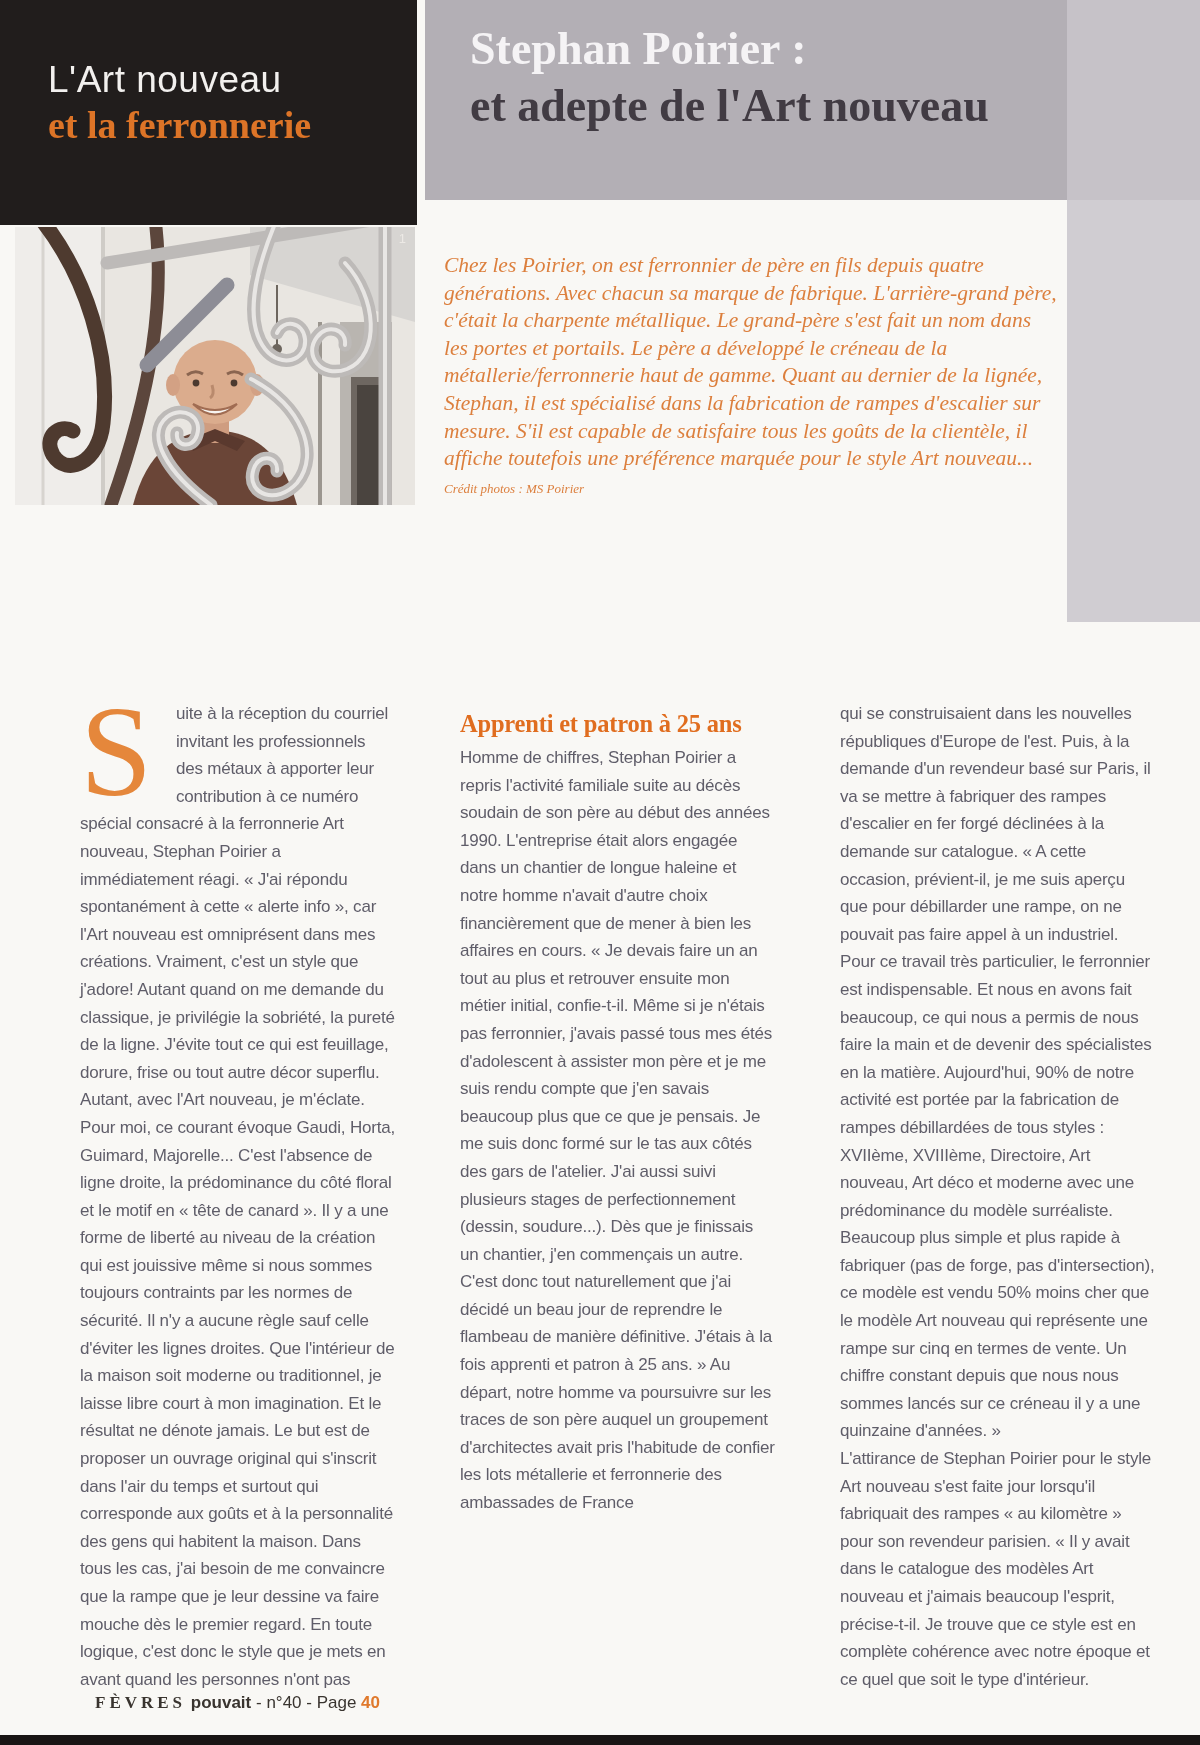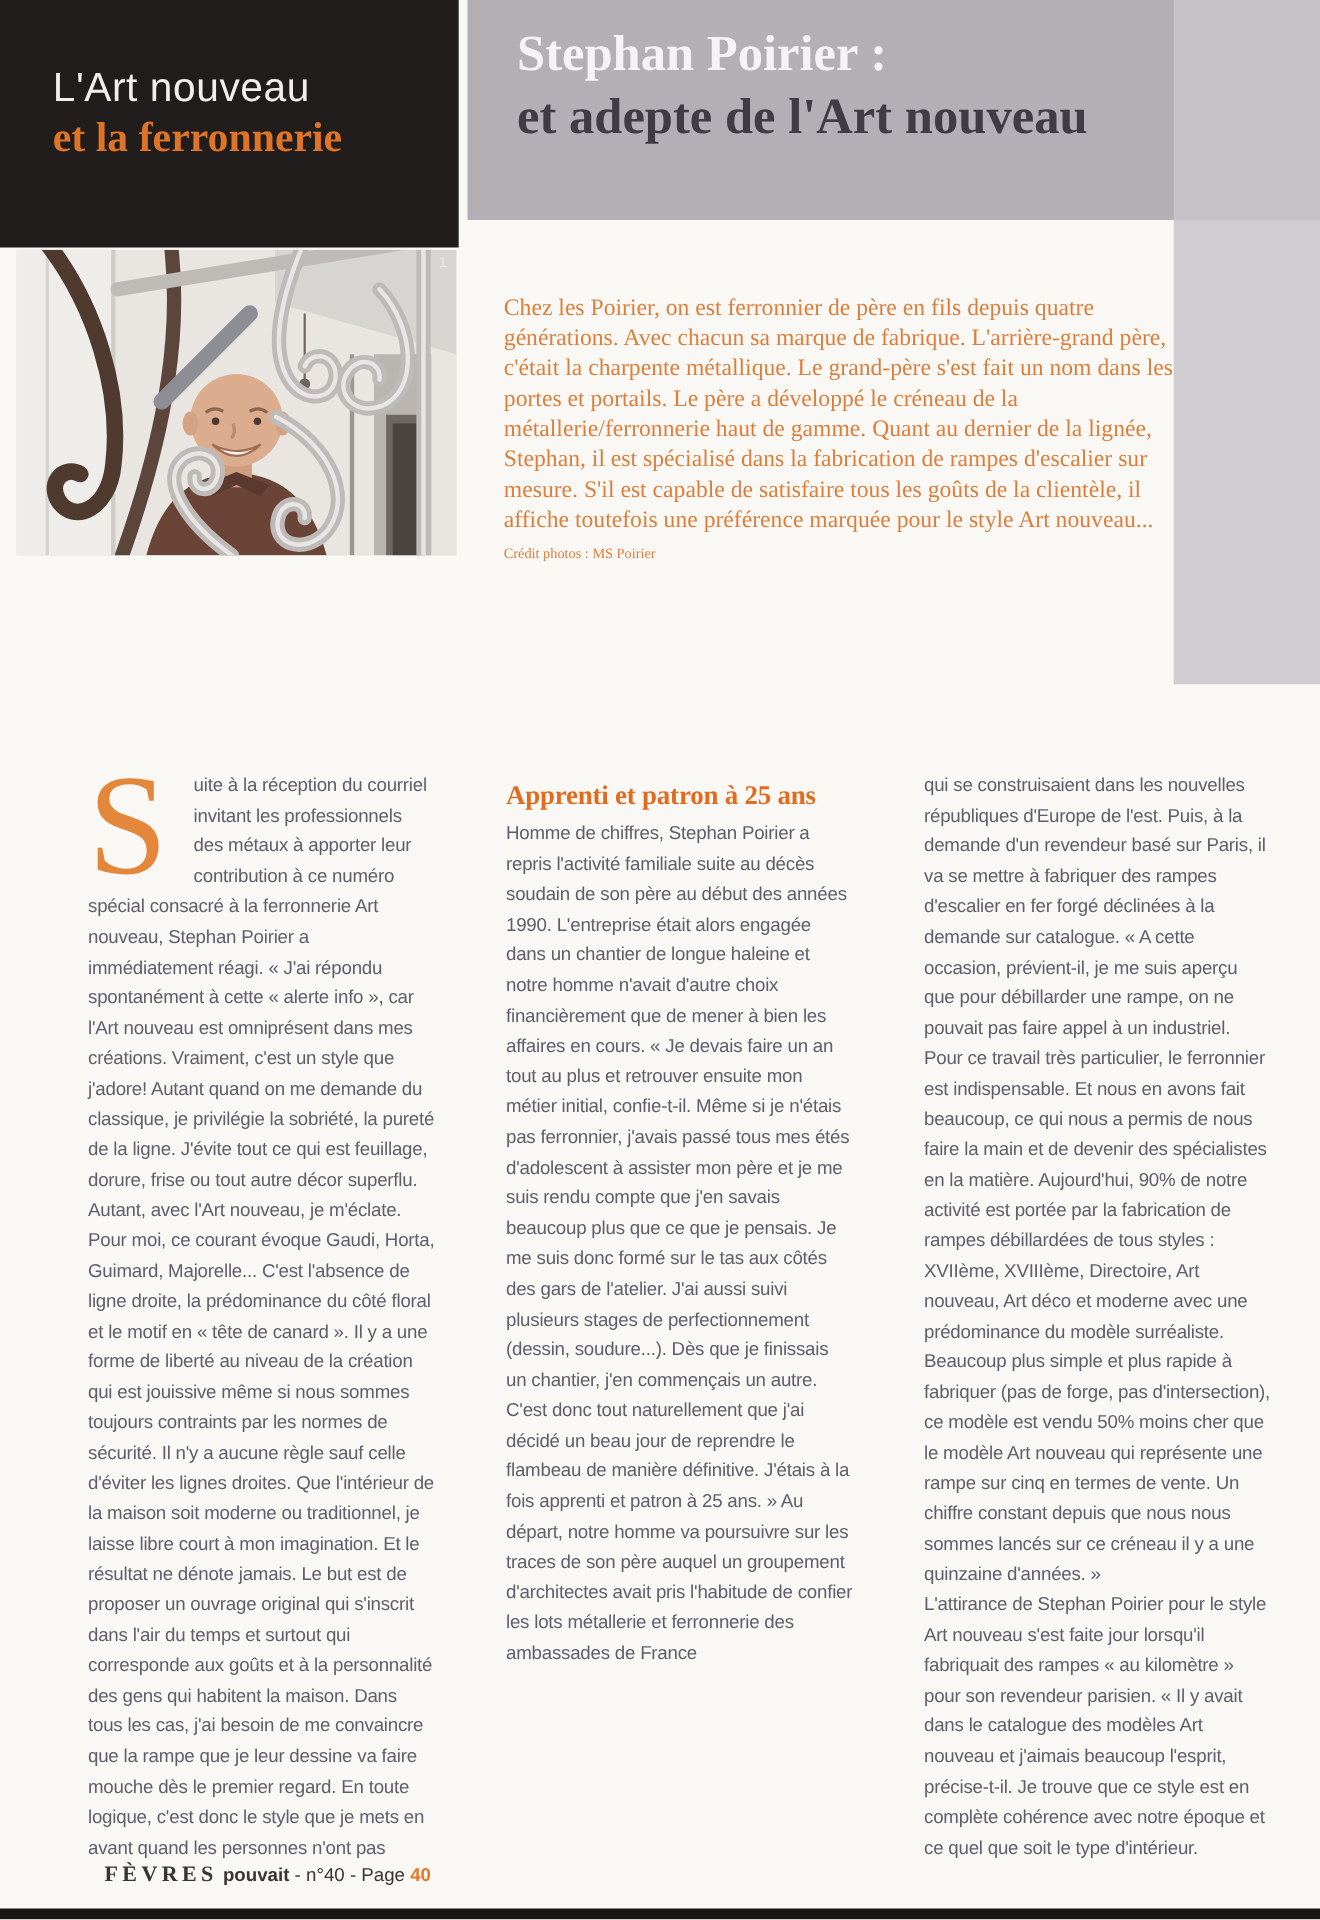--- a/index.html
+++ b/index.html
@@ -40,23 +40,23 @@
     position:absolute; left:15px; top:227px; width:400px; height:278px;
     overflow:hidden; background:#e9e6e1;
   }
   .photo svg { display:block; }
   .photo-marker {
     position:absolute; right:9px; top:5px; color:#ece9e5;
     font-size:13px; line-height:13px;
   }
   
   .intro {
-    position:absolute; left:442px; top:250px; width:616px; margin:16px;
+    position:absolute; left:442px; top:250px; width:616px; margin:2px;
     font-family:"Liberation Serif", serif; font-size:21.5px;
-    line-height:27.6px; color:#dc7f3d;
+    line-height:27.6px; color:#dc7f3d;font-style:italic;
   }
   .credit { font-size:13px; }
   
   .columns {
     position:absolute; left:80px; top:700px; width:1080px;
     display:flex; gap:64px;
   }
   .col {
     width:316px; font-family:"Liberation Sans", sans-serif;
     font-size:17px; line-height:27.6px; letter-spacing:-0.2px; color:#5f5d69;
@@ -72,21 +72,21 @@
     font-size:24.5px; line-height:30px; color:#e06d1f;
     margin:9px 0 5px; white-space:nowrap;
   }
   
   .footer {
     position:absolute; left:95px; top:1693px;
     font-size:17px; color:#39342f;
   }
   .footer .brand {
     font-family:"Liberation Serif", serif; font-weight:600;
-    letter-spacing:4px; font-size:20px;
+    letter-spacing:4px; font-size:17px;
   }
   .footer .mag { font-weight:bold; }
   .footer .pagenum { color:#e0792c; font-weight:bold; }
   .bottom-bar {
     position:absolute; left:0; bottom:0; width:1200px; height:10px;
     background:#191514;
   }
 </style>
 </head>
 <body>

